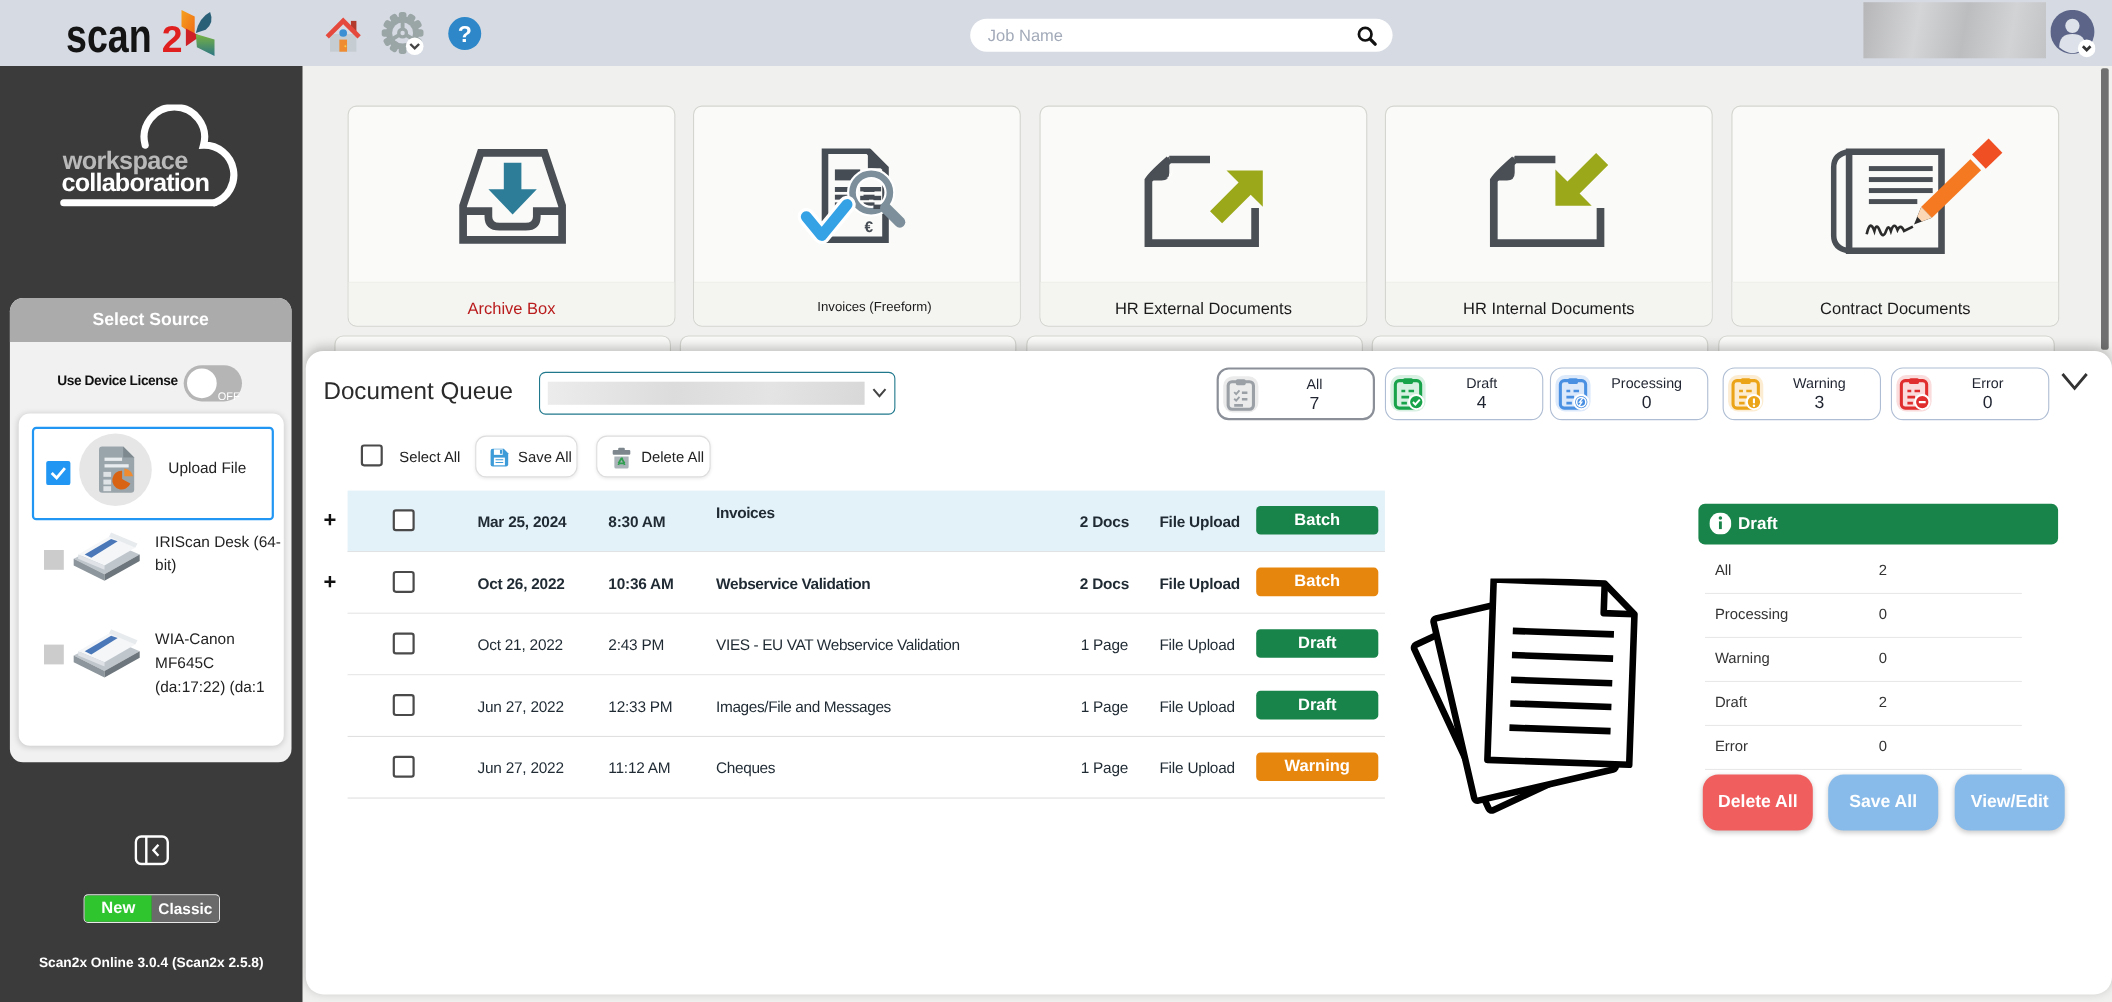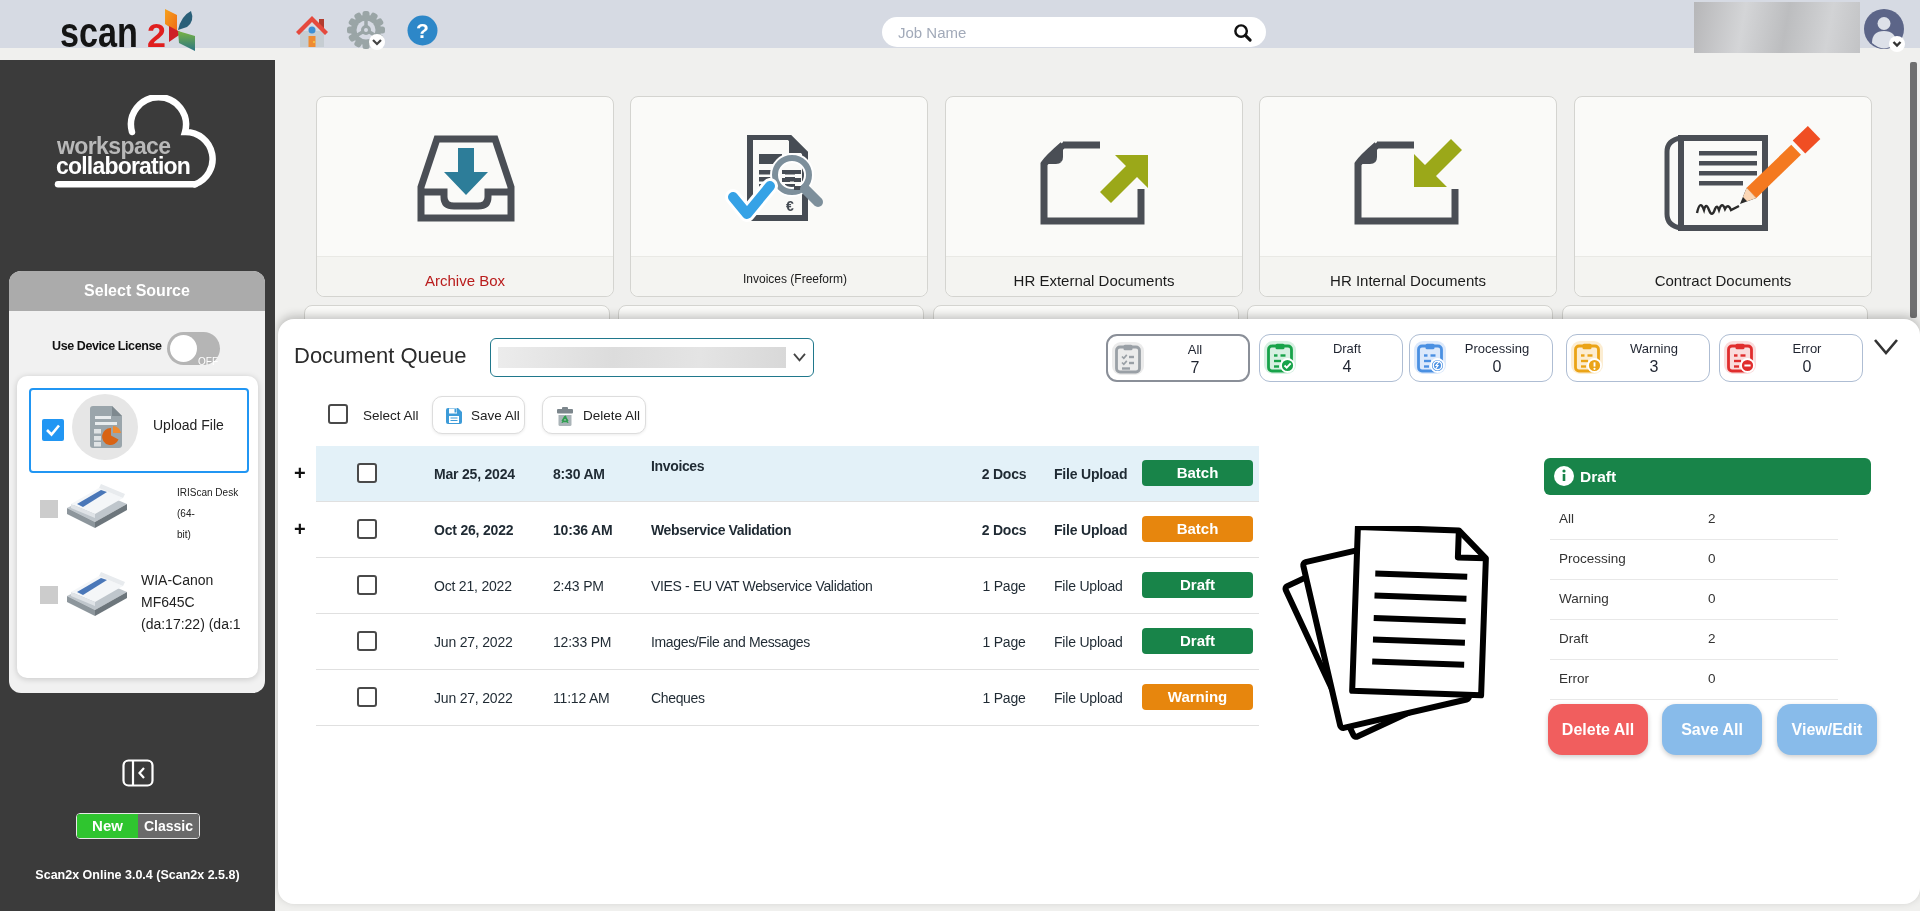--- a/index.html
+++ b/index.html
@@ -4,21 +4,21 @@
 <style>
   * { margin:0; padding:0; box-sizing:border-box; }
   html,body { width:1920px; height:911px; overflow:hidden; }
   body { font-family:"Liberation Sans", sans-serif; position:relative; background:#f0f0ee; }
   .abs { position:absolute; }
   .nw { white-space:nowrap; }
 </style>
 </head>
 <body>
 
-<div class="abs" style="left:0;top:0;width:1920px;height:48px;background:#d6dae3;z-index:30;">
+<div class="abs" style="left:0;top:0;width:1920px;height:60px;background:#d6dae3;z-index:30;">
 
   <svg class="abs" style="left:55px;top:2px;" width="150" height="56" viewBox="0 0 150 56">
     <g transform="scale(0.95,1.2)">
         <text x="5.3" y="37.5" font-family="Liberation Sans" font-size="36" font-weight="bold" fill="#141414">scan</text>
       </g>
     <text x="92" y="45" font-family="Liberation Sans" font-size="34" font-weight="bold" fill="#e01f1f">2</text>
     <defs>
       <linearGradient id="lgo" x1="0" y1="0" x2="1" y2="1">
         <stop offset="0" stop-color="#f6a21c"></stop>
           <stop offset="1" stop-color="#ef6a17"></stop>
@@ -142,21 +142,21 @@
       <div class="abs" style="left:23px;top:124px;width:18px;height:18px;background:#ccc;"></div>
       <svg class="abs" style="left:48px;top:100px;" width="64" height="60" viewBox="0 0 64 60">
         <path d="M2 32 L34 16 L62 28 L30 46 Z" fill="#bfc6cc"></path>
         <path d="M2 32 L30 46 L30 52 L2 38 Z" fill="#8d969c"></path>
         <path d="M30 46 L62 28 L62 34 L30 52 Z" fill="#6d767c"></path>
         <path d="M6 28 L34 12 L58 22 L30 38 Z" fill="#f4f6f8"></path>
         <path d="M12 28 L36 14 L42 16 L18 31 Z" fill="#4a77b8"></path>
         <path d="M34 12 L36 8 L60 18 L58 22 Z" fill="#e8ebee"></path>
         <path d="M6 28 L30 38 L30 42 L6 32 Z" fill="#dfe3e7"></path>
       </svg>
-      <span class="abs" style="left:124px;top:106px;font-size:10px;color:#222;line-height:21px;margin-left:36px;">IRIScan Desk (64-<br>bit)</span>
+      <span class="abs" style="left:124px;top:106px;font-size:14px;color:#222;line-height:21px;">IRIScan Desk (64-<br>bit)</span>
 
       <div class="abs" style="left:23px;top:210px;width:18px;height:18px;background:#ccc;"></div>
       <svg class="abs" style="left:48px;top:188px;" width="64" height="60" viewBox="0 0 64 60">
         <path d="M2 32 L34 16 L62 28 L30 46 Z" fill="#bfc6cc"></path>
         <path d="M2 32 L30 46 L30 52 L2 38 Z" fill="#8d969c"></path>
         <path d="M30 46 L62 28 L62 34 L30 52 Z" fill="#6d767c"></path>
         <path d="M6 28 L34 12 L58 22 L30 38 Z" fill="#f4f6f8"></path>
         <path d="M12 28 L36 14 L42 16 L18 31 Z" fill="#4a77b8"></path>
         <path d="M34 12 L36 8 L60 18 L58 22 Z" fill="#e8ebee"></path>
         <path d="M6 28 L30 38 L30 42 L6 32 Z" fill="#dfe3e7"></path>

